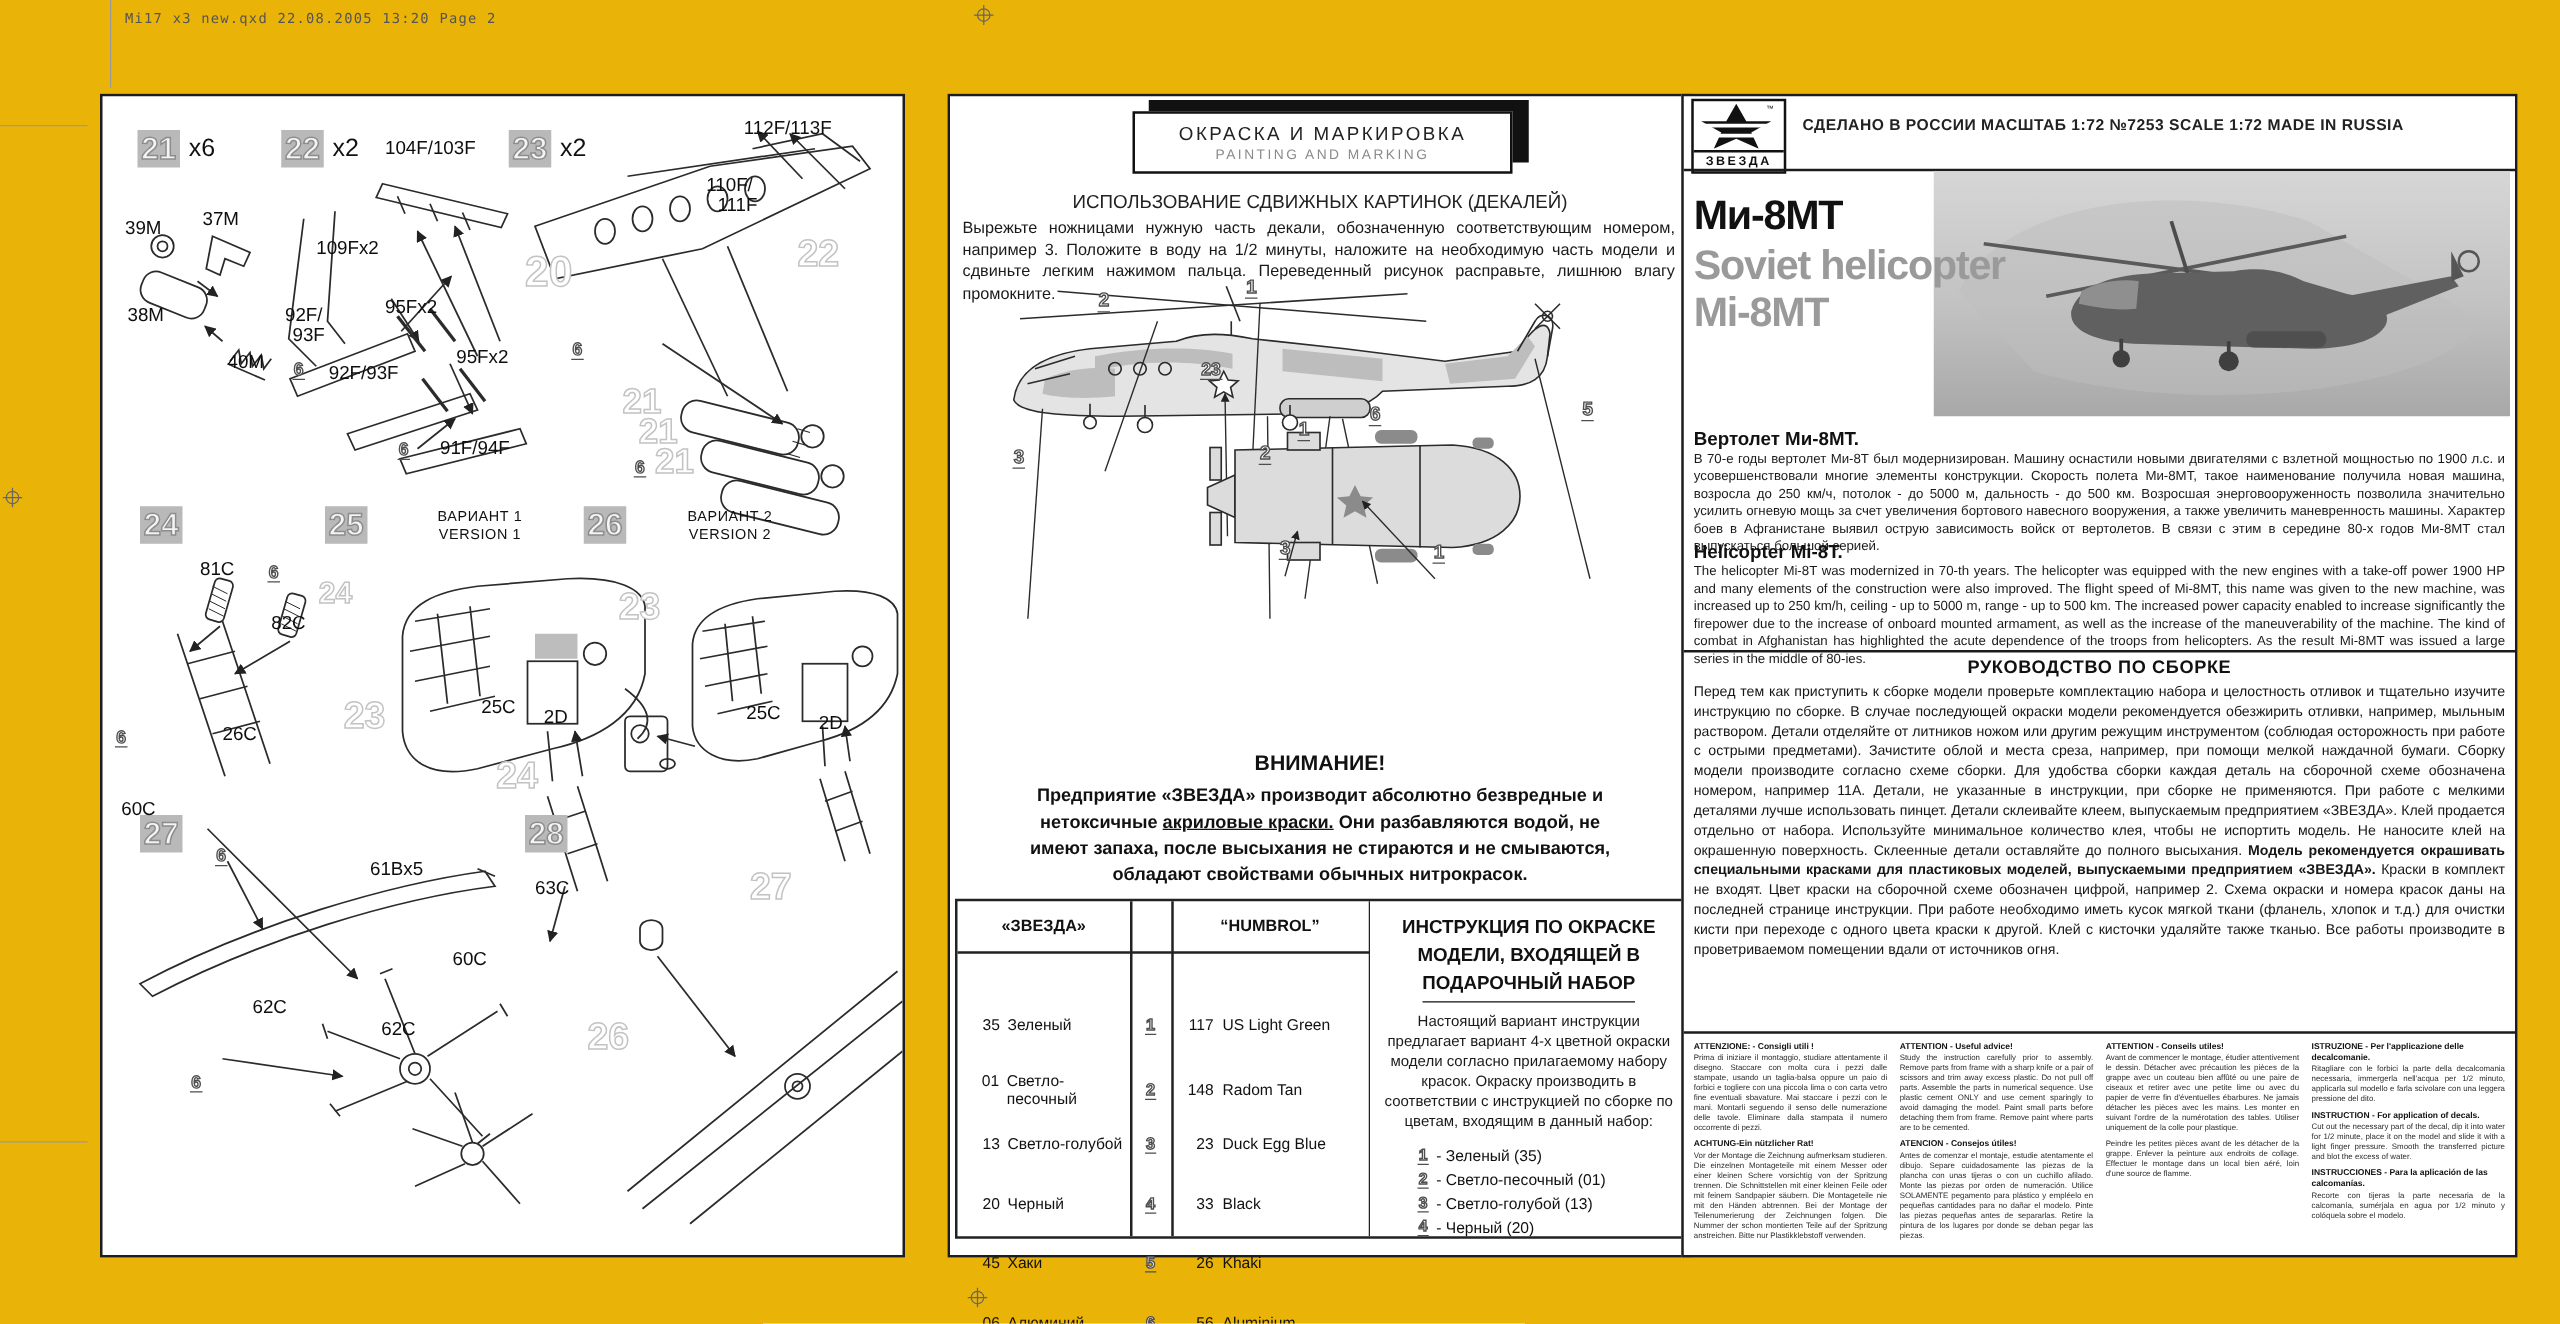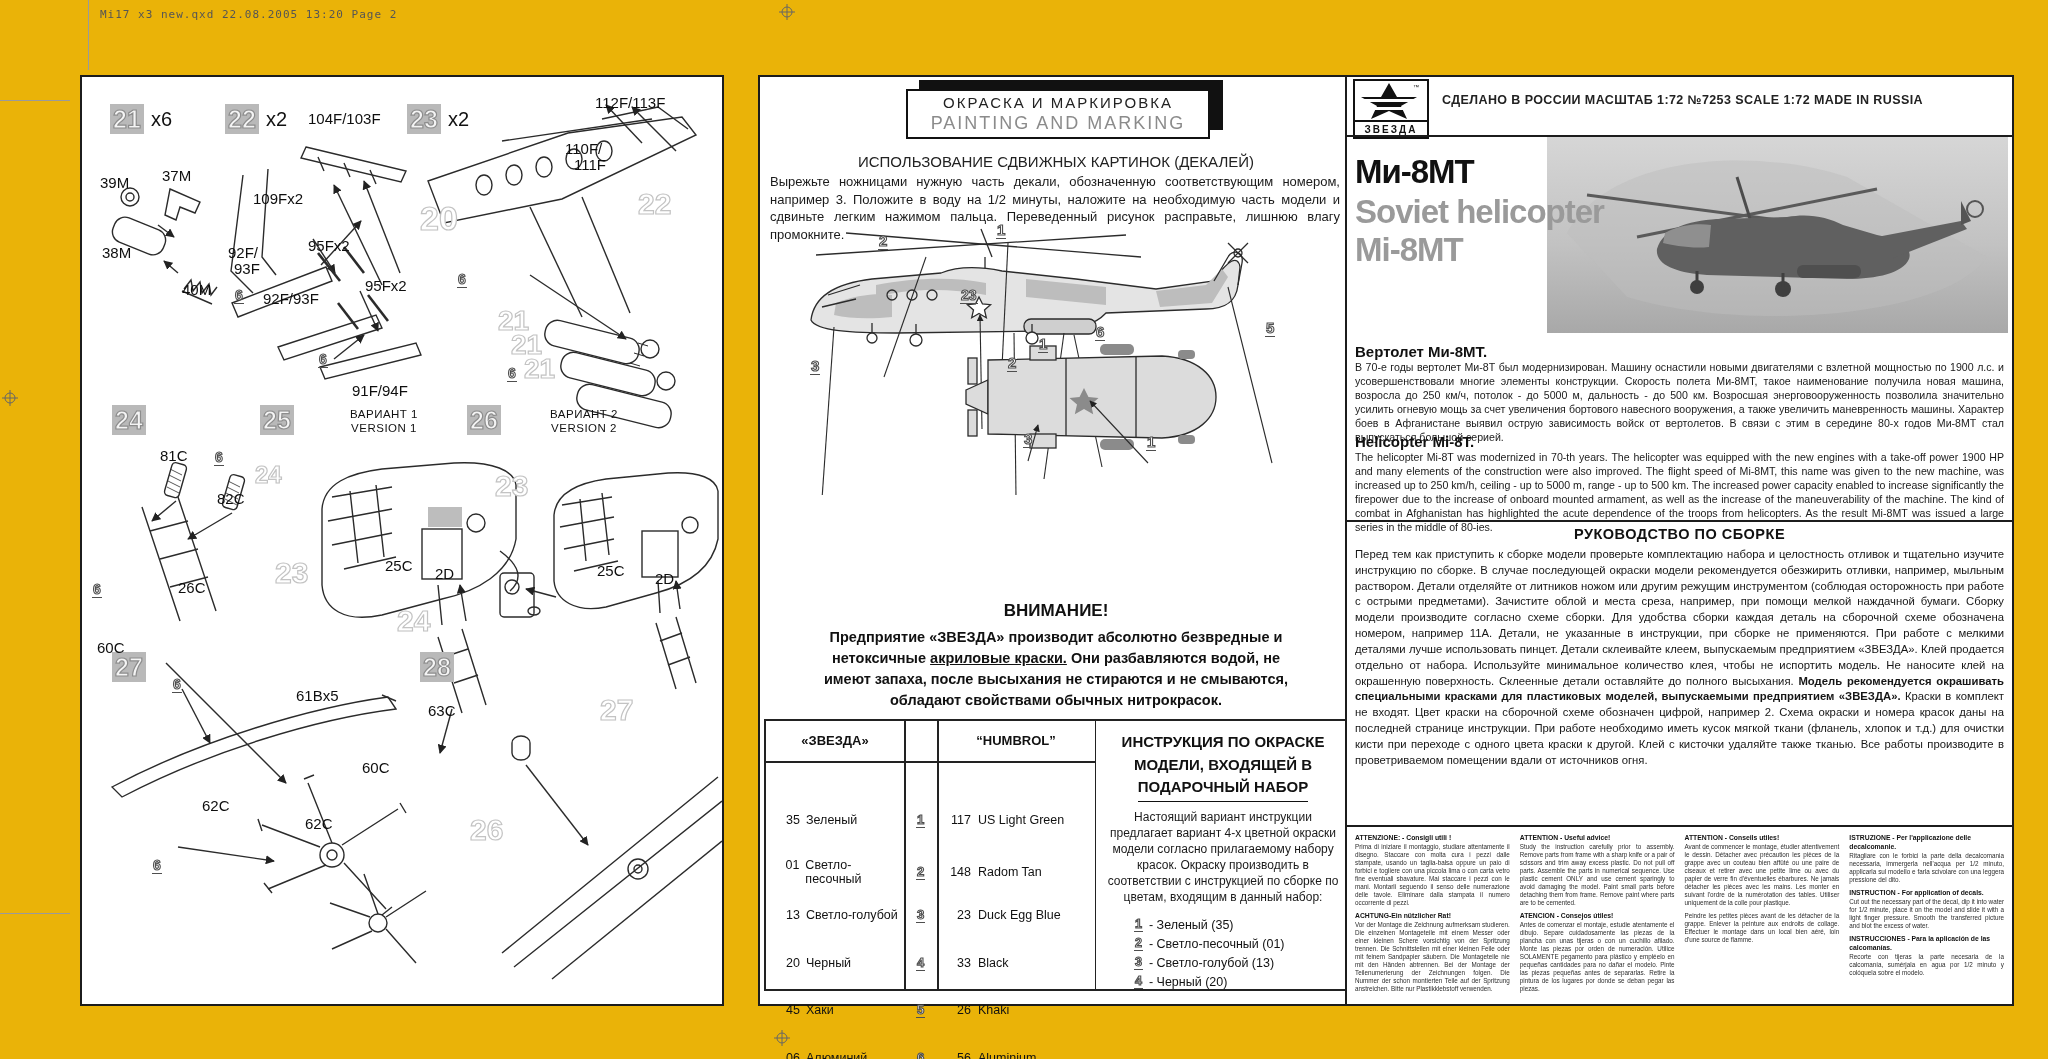--- a/index.html
+++ b/index.html
@@ -20,21 +20,21 @@
   .pnum{color:#fff;-webkit-text-stroke:1.1px #4e4e4e;font-weight:bold;display:inline-block;
         border-bottom:1.5px solid #4e4e4e;line-height:1;padding:0 1px 1px 1px;}
   .paint-six{position:absolute;font-size:14px;}
   .ghost-num{position:absolute;font-weight:bold;color:#fff;-webkit-text-stroke:1.2px #c3c3c3;line-height:1;}
   .lineart{position:absolute;left:0;top:0;}
   
   .mid-titlebox{position:absolute;left:146px;top:12px;width:300px;height:46px;background:#fff;
       border:2px solid #111;box-shadow:13px -9px 0 0 #111;display:flex;flex-direction:column;
       align-items:center;justify-content:center;gap:2px;}
   .mid-title-ru{font-size:15px;letter-spacing:2px;color:#222;}
-  .mid-title-en{font-size:18px;letter-spacing:2px;color:#8b8b8b;}
+  .mid-title-en{font-size:11px;letter-spacing:2px;color:#8b8b8b;}
   .decal-head{position:absolute;left:0;top:76px;width:100%;text-align:center;font-size:15px;color:#222;}
   .decal-text{position:absolute;left:10px;top:96px;width:570px;font-size:13px;line-height:1.35;text-align:justify;color:#1a1a1a;}
   .callout{position:absolute;font-size:15px;}
   .callout.decal{font-weight:bold;color:#111;font-size:14px;}
   .warn-title{position:absolute;left:0;top:524px;width:100%;text-align:center;font-weight:bold;font-size:17px;}
   .warn-text{position:absolute;left:55px;top:550px;width:482px;text-align:center;font-weight:bold;font-size:14.5px;line-height:1.45;}
   .warn-text .u{text-decoration:underline;}
   .paint-table{position:absolute;left:4px;top:642px;width:584px;height:268px;border:2px solid #222;}
   .pt-vline{position:absolute;top:0;bottom:0;width:1.5px;background:#222;}
   .pt-hline{position:absolute;left:0;top:40px;width:330px;height:1.5px;background:#222;}
@@ -305,21 +305,21 @@
         <span class="part-label" style="position: absolute; left: 80px; top: 91px;">37M</span>
         <span class="part-label" style="position: absolute; left: 20px; top: 168px;">38M</span>
         <span class="part-label" style="position: absolute; left: 100px; top: 205px;">40M</span>
         <span class="part-label" style="position: absolute; left: 226px; top: 34px;">104F/103F</span>
         <span class="part-label" style="position: absolute; left: 171px; top: 114px;">109Fx2</span>
         <span class="part-label" style="position: absolute; left: 146px; top: 168px;">92F/</span>
         <span class="part-label" style="position: absolute; left: 152px; top: 184px;">93F</span>
         <span class="part-label" style="position: absolute; left: 226px; top: 161px;">95Fx2</span>
         <span class="part-label" style="position: absolute; left: 181px; top: 214px;">92F/93F</span>
         <span class="part-label" style="position: absolute; left: 283px; top: 201px;">95Fx2</span>
-        <span class="part-label" style="position: absolute; left: 270px; top: 274px; margin-top: 32px;">91F/94F</span>
+        <span class="part-label" style="position: absolute; left: 270px; top: 274px;">91F/94F</span>
         <span class="part-label" style="position: absolute; left: 513px; top: 18px;">112F/113F</span>
         <span class="part-label" style="position: absolute; left: 483px; top: 64px;">110F/</span>
         <span class="part-label" style="position: absolute; left: 492px; top: 80px;">111F</span>
         <span class="part-label" style="position: absolute; left: 78px; top: 371px;">81C</span>
         <span class="part-label" style="position: absolute; left: 135px; top: 414px;">82C</span>
         <span class="part-label" style="position: absolute; left: 96px; top: 503px;">26C</span>
         <span class="part-label" style="position: absolute; left: 303px; top: 481px;">25C</span>
         <span class="part-label" style="position: absolute; left: 353px; top: 489px;">2D</span>
         <span class="part-label" style="position: absolute; left: 515px; top: 486px;">25C</span>
         <span class="part-label" style="position: absolute; left: 573px; top: 494px;">2D</span>

